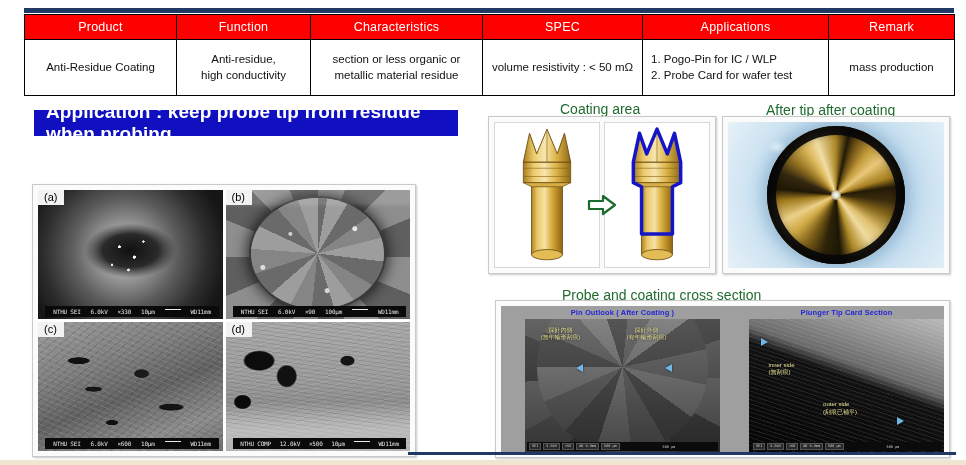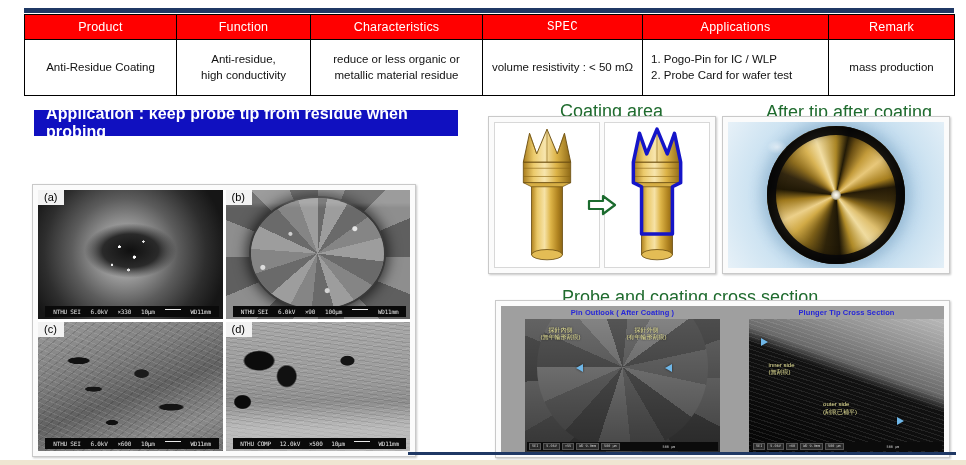--- a/index.html
+++ b/index.html
@@ -46,40 +46,40 @@
     font-size: 11.5px;
     color: #111111;
     text-align: center;
     padding: 6px 4px;
     height: 56px;
     line-height: 1.35;
     background: #ffffff;
   }
   .spec-table td.left-align { text-align: left; padding-left: 8px; }
   .c1 { width: 152px; } .c2 { width: 134px; margin-top: 17px; } .c3 { width: 172px; }
-  .c4 { width: 160px; font-family: Liberation Mono, monospace; } .c5 { width: 186px; } .c6 { width: 126px; }
+  .c4 { width: 160px; } .c5 { width: 186px; } .c6 { width: 126px; }
 
   
   .app-banner {
     position: absolute; left: 34px; top: 110px;
     width: 424px; height: 26px;
     background: #1010C0;
     color: #ffffff;
-    font-size: 16px;
+    font-size: 19px;
     font-weight: bold;
     display: flex; align-items: center;
     padding-left: 12px;
     letter-spacing: .1px;
   }
 
   
   .green-cap {
     position: absolute;
     color: #1F6B2E;
-    font-size: 18px;
+    font-size: 14px;
     white-space: nowrap;
   }
   .cap-surface  { left: 64px;  top: 165px; }
   .cap-coating  { left: 560px; top: 101px; }
   .cap-after    { left: 766px; top: 102px; }
   .cap-cross    { left: 562px; top: 287px; }
   .spell {
     border-bottom: 0;
     background-image: repeating-linear-gradient(135deg,
         #e03030 0 1px, transparent 1px 2px);
@@ -371,21 +371,21 @@
       </tr>
     </thead>
     <tbody>
       <tr>
         <td>Anti-Residue Coating</td>
         <td>
           <div>Anti-residue,</div>
           <div>high conductivity</div>
         </td>
         <td>
-          <div>reduce or less organic or</div>
+          <div>section or less organic or</div>
           <div>metallic material residue</div>
         </td>
         <td>volume resistivity : &lt; 50 mΩ</td>
         <td class="left-align">
           <div>1. Pogo-Pin for IC / WLP</div>
           <div>2. Probe Card for wafer test</div>
         </td>
         <td>mass production</td>
       </tr>
     </tbody>
@@ -556,21 +556,21 @@
             <span class="mini-cell">5.0kV</span>
             <span class="mini-cell">×55</span>
             <span class="mini-cell">WD 9.9mm</span>
             <span class="mini-cell">500 μm</span>
             <span class="mini-scale">500 μm</span>
           </div>
         </div>
       </div>
 
       <div class="cross-half">
-        <div class="cross-title">Plunger Tip Cross Section</div>
+        <div class="cross-title">Plunger Tip Card Section</div>
         <div class="cross-img">
           <div class="plunger-tex"></div>
 
           <div class="arrow-blue right" style="left:6%; top:14%;"></div>
           <div class="anno anno-y" style="left:10%; top:32%; text-align:left;">
             <div>inner side</div>
             <div>(無刮痕)</div>
           </div>
 
           <div class="anno anno-y" style="left:38%; top:62%; text-align:left;">

